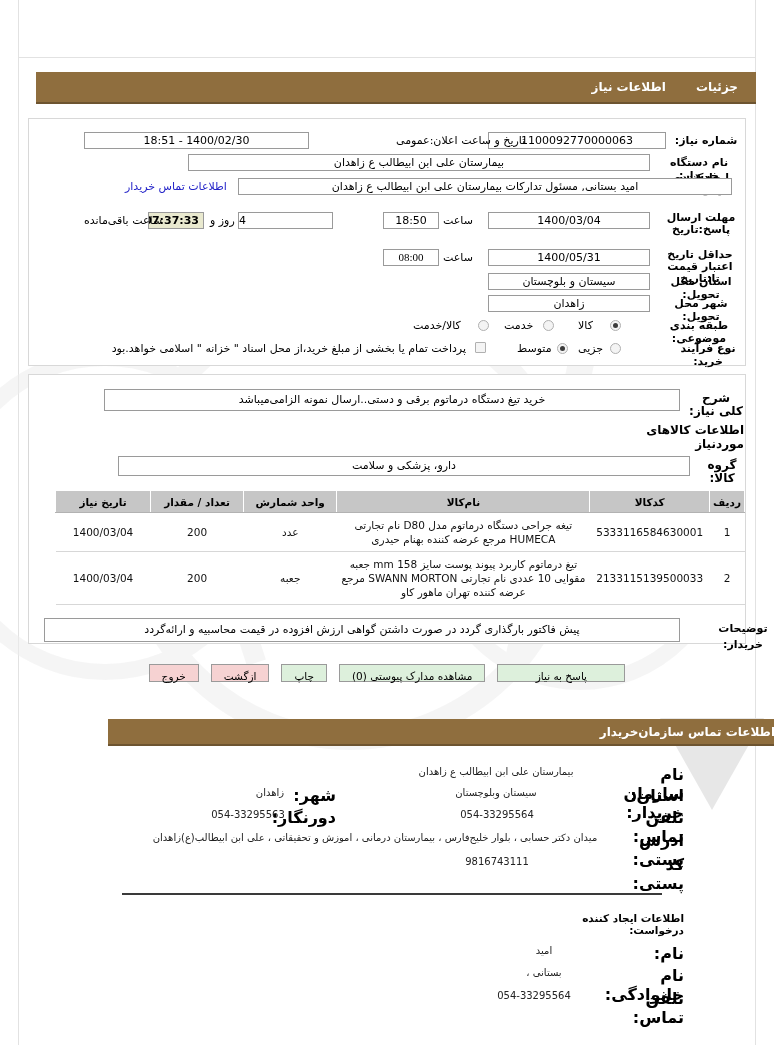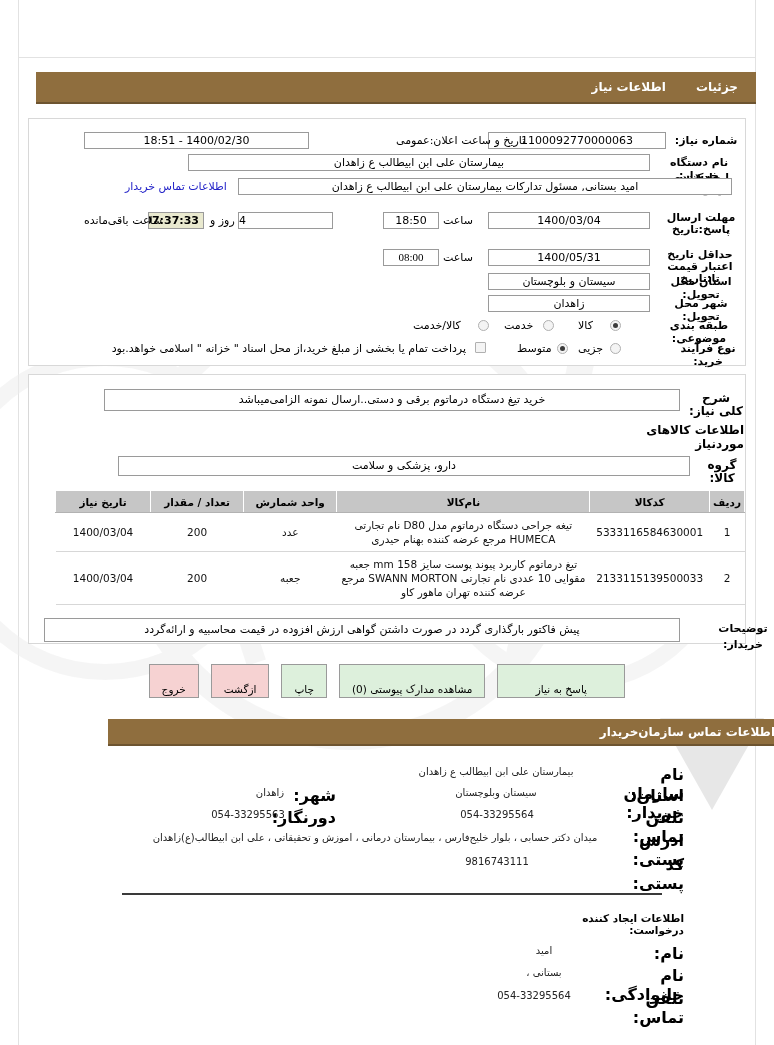--- a/index.html
+++ b/index.html
@@ -182,21 +182,21 @@
     position: absolute; left: 0px; top: 664px;
     width: 774px;
     display: flex; justify-content: center; align-items: center;
     gap: 12px;
     direction: rtl;
   }
   .btn {
     border: 1px solid #9a9a9a;
     height: 18px; line-height: 16px;
     font-size: 10.5px;
-    padding: 16px 12px;
+    padding: 3px 12px;
     cursor: pointer;
     text-align: center;
     white-space: nowrap;
     font-family: "DejaVu Sans", "Liberation Sans", sans-serif;
   }
   .btn.green { background: #ddf0dc; }
   .btn.red   { background: #f6d2d2; }
   .btn.wide  { min-width: 128px; }
 
   

